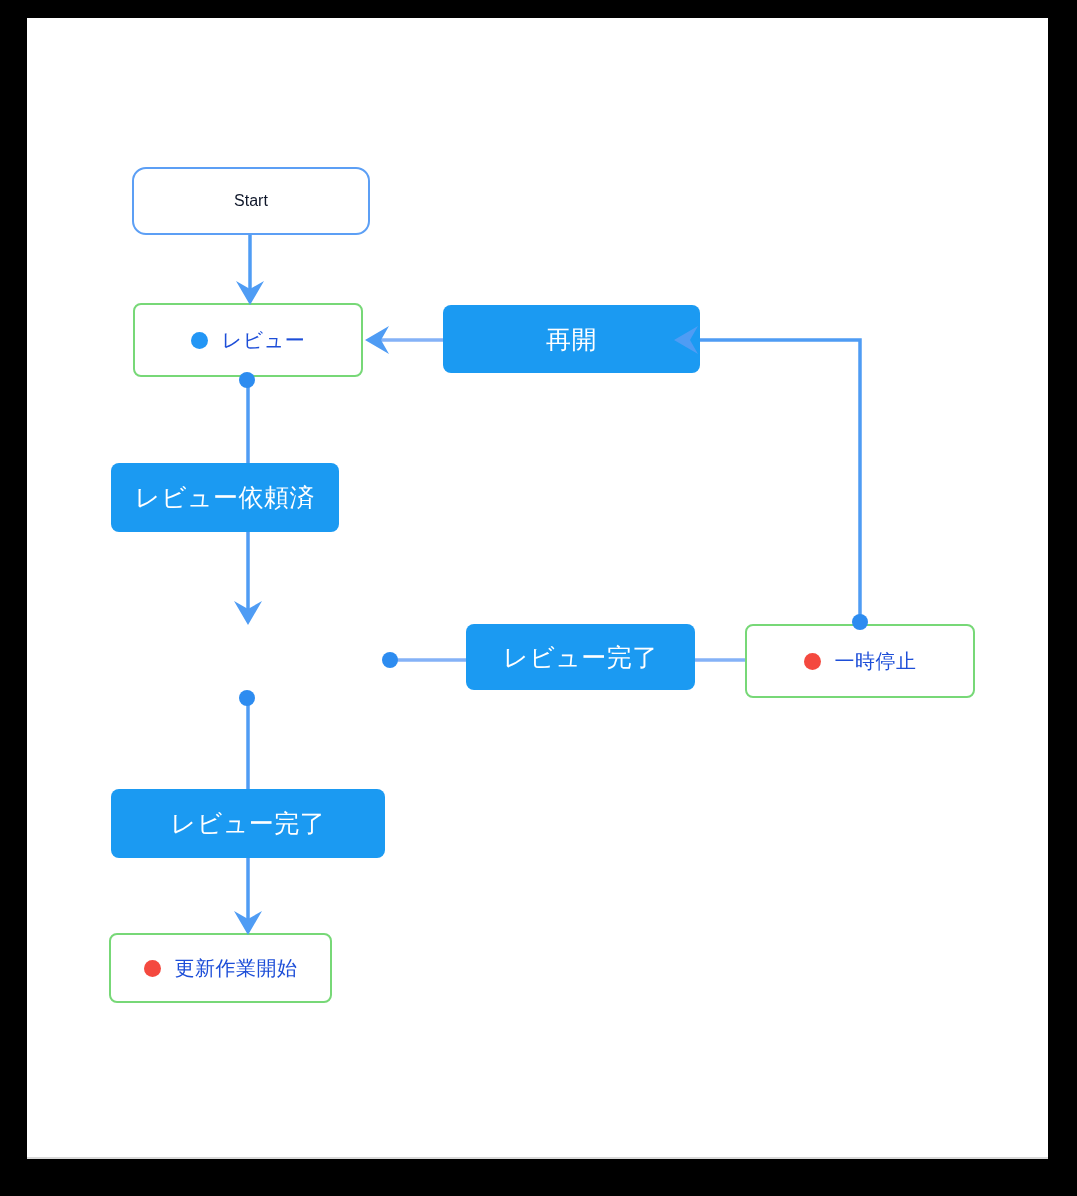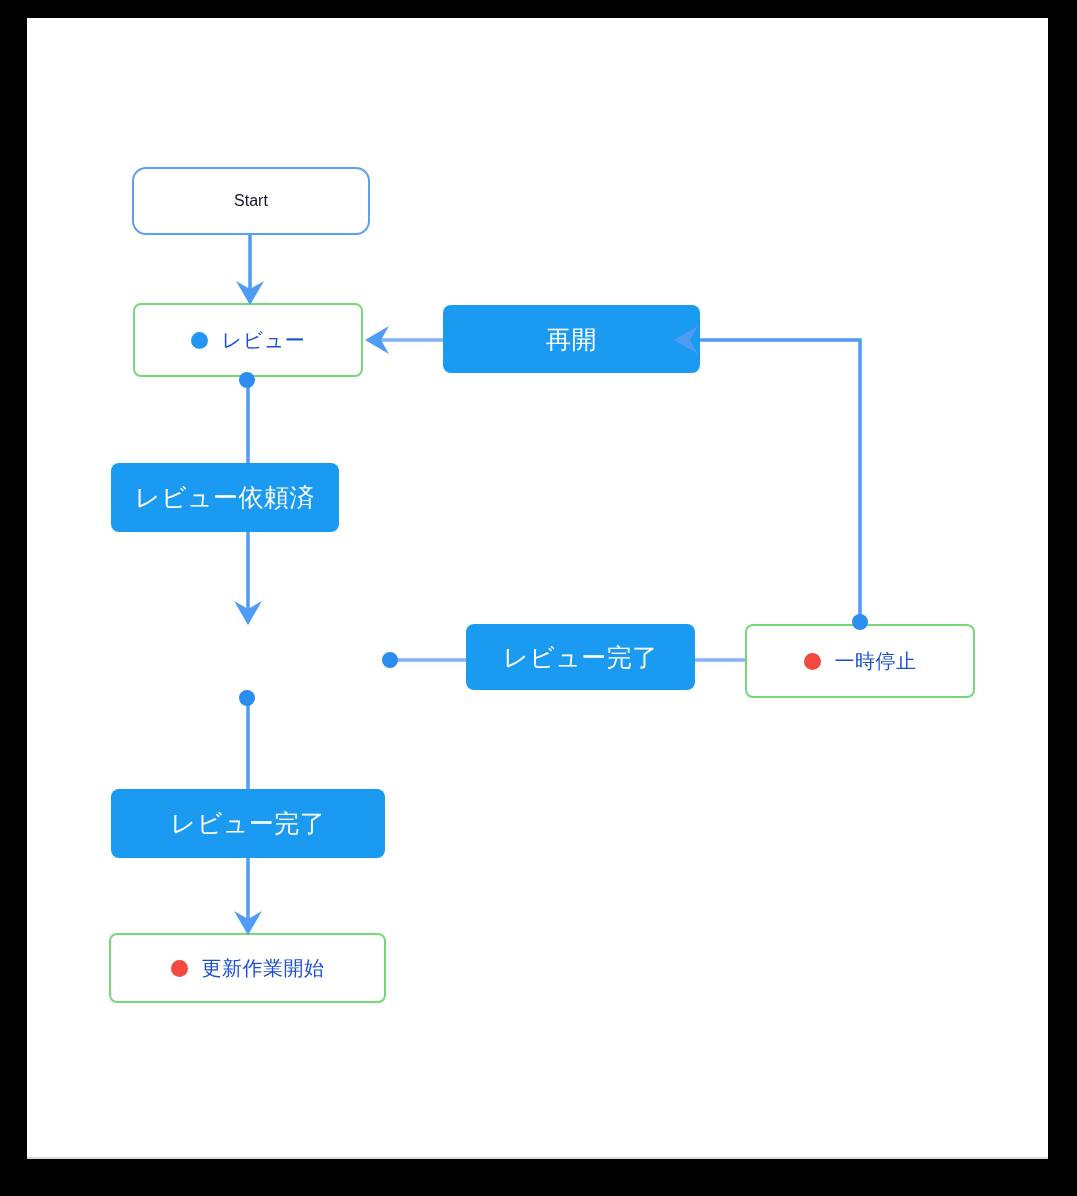--- a/index.html
+++ b/index.html
@@ -51,21 +51,21 @@
     border-radius: 14px;
   }
   .start-node .node-label { font-size: 16px; color: #0f172a; letter-spacing: 0; }
   .state-node {
     border: 2px solid #77D877;
     border-radius: 8px;
   }
   .state-review        { left: 106px; top: 285px; width: 230px; height: 74px; }
   .state-review-wait   { left:  81px; top: 605px; width: 278px; height: 72px; }
   .state-pause         { left: 718px; top: 606px; width: 230px; height: 74px; }
-  .state-update-start  { left:  82px; top: 915px; width: 277px; height: 70px; text-align: center; }
+  .state-update-start  { left:  82px; top: 915px; width: 223px; height: 70px; text-align: center; }
   .transition-node {
     background: #1B9AF2;
     border-radius: 8px;
   }
   .transition-node .node-label { color: #ffffff; font-size: 25px; }
   .t-resume          { left: 416px; top: 287px; width: 257px; height: 68px; }
   .t-review-request  { left:  84px; top: 445px; width: 228px; height: 69px; }
   .t-suspend         { left: 439px; top: 606px; width: 229px; height: 66px; }
   .t-review-done     { left:  84px; top: 771px; width: 274px; height: 69px; }
   .status-dot {

